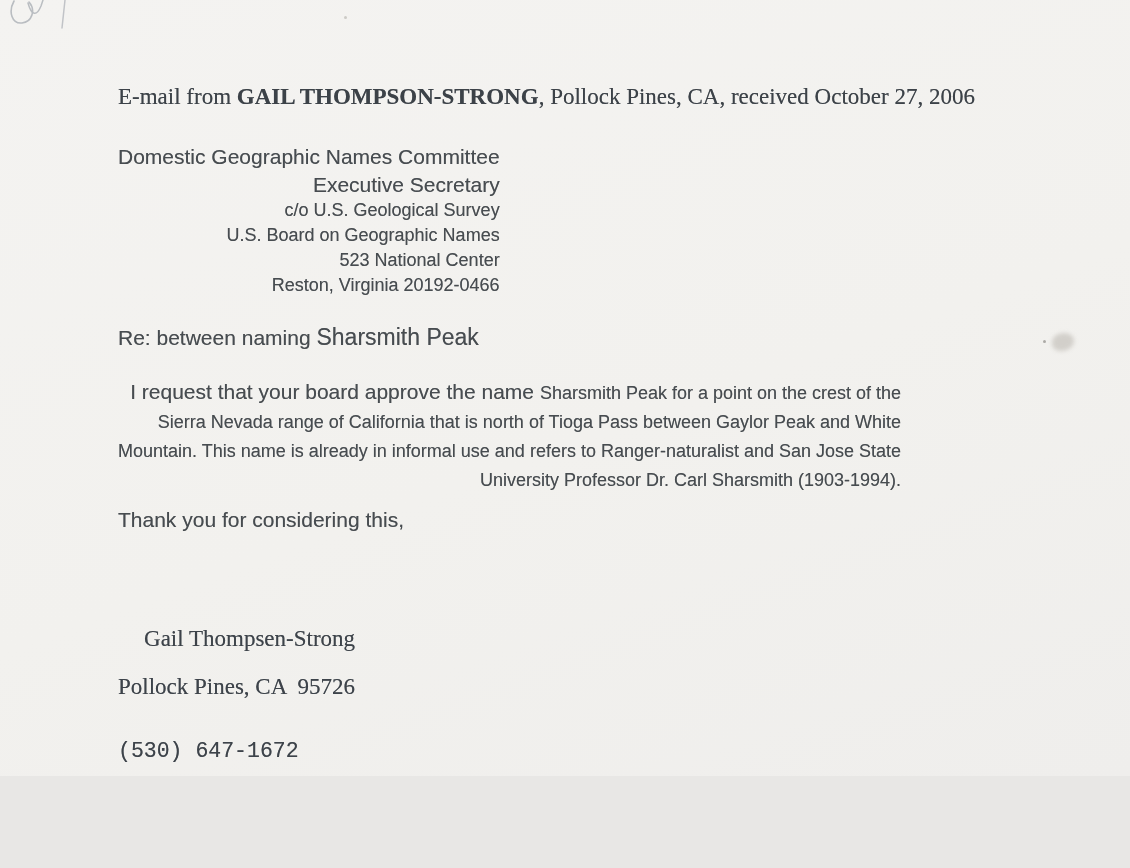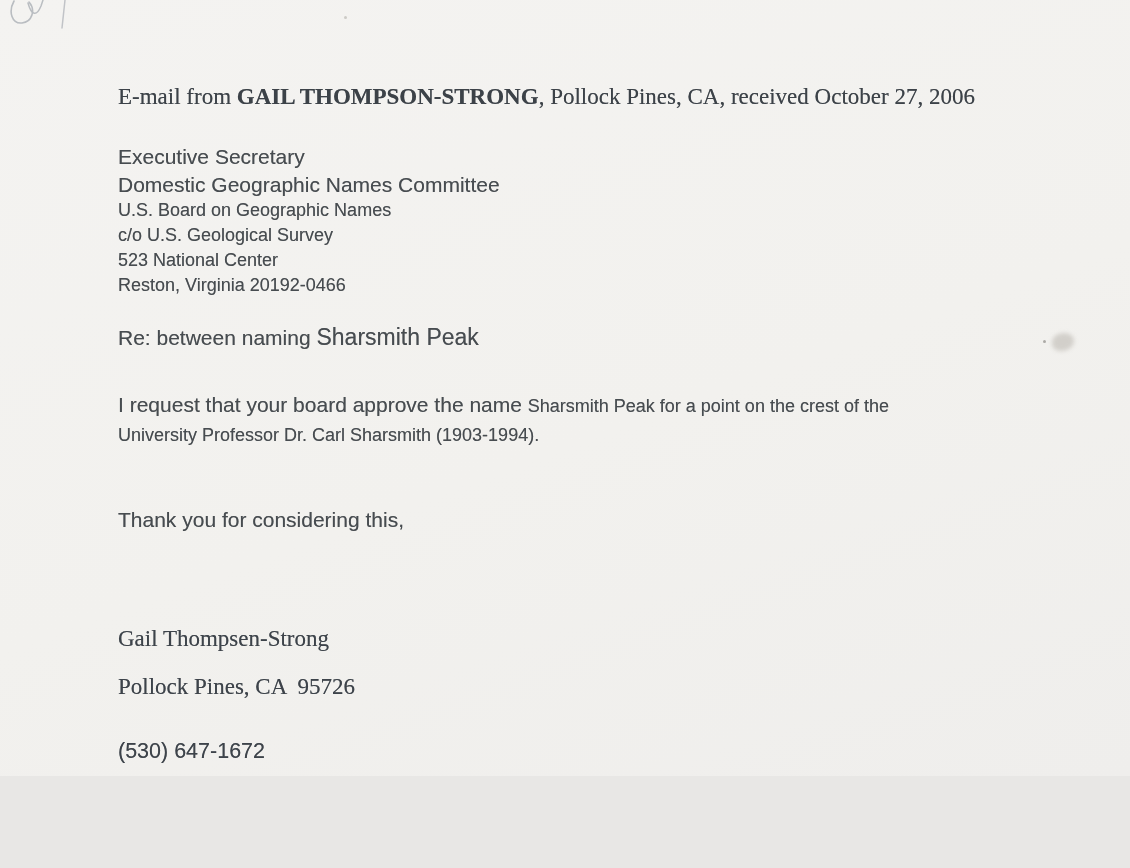--- a/index.html
+++ b/index.html
@@ -8,20 +8,21 @@
     background: #e8e7e5;
   }
   .scan-page {
     position: relative;
     width: 1130px;
     height: 776px;
     background: linear-gradient(160deg, #f4f3f1 0%, #f2f1ee 55%, #efeeec 100%);
     overflow: hidden;
     font-family: "Liberation Sans", sans-serif;
     color: #464b4f;
+    text-align: right;
   }
   .abs { position: absolute; }
 
   
   .header-line {
     left: 118px; top: 84px;
     font-family: "Liberation Serif", serif;
     font-size: 23px;
     color: #3c4248;
     text-shadow: 0 0 0.5px rgba(60,66,72,0.55);
@@ -49,21 +50,20 @@
   .subject .small-part { font-size: 23px; }
 
   
   .body-par {
     left: 118px; top: 377px;
     font-size: 18px;
     line-height: 29px;
     color: #474c50;
     text-shadow: 0 0 0.6px rgba(71,76,80,0.5);
     white-space: nowrap;
-    margin-top: 13px;
   }
   .body-par .large-part { font-size: 21px; }
 
   
   .closing {
     left: 118px; top: 508px;
     font-size: 21px;
     color: #474c50;
     text-shadow: 0 0 0.6px rgba(71,76,80,0.5);
     white-space: nowrap;
@@ -73,21 +73,21 @@
   .signature {
     left: 118px; top: 623px;
     font-family: "Liberation Serif", serif;
     font-size: 23px;
     line-height: 31px;
     color: #3d434a;
     text-shadow: 0 0 0.5px rgba(61,67,74,0.55);
   }
   .phone {
     left: 118px; top: 739px;
-    font-family: Liberation Sans, sans-serif;
+    font-family: Liberation Mono, monospace;
     font-size: 21.5px;
     color: #3d434a;
     text-shadow: 0 0 0.5px rgba(61,67,74,0.55);
     white-space: nowrap;
   }
   .pre { white-space: pre-wrap; margin-top: 17px; }
 
   
   .pencil-mark { left: 0; top: 0; opacity: 0.75; }
   .smudge {
@@ -127,34 +127,36 @@
 
   <div class="abs speck"></div>
   <div class="abs smudge"></div>
   <div class="abs smudge-dot"></div>
 
   <div class="abs header-line">
     <span>E-mail from </span><span class="bold">GAIL THOMPSON-STRONG</span><span>, Pollock Pines, CA, received October 27, 2006</span>
   </div>
 
   <div class="abs recipient">
+    <div class="lg">Domestic Geographic Names Committee</div>
     <div class="lg">Executive Secretary</div>
-    <div class="lg">Domestic Geographic Names Committee</div>
+    <div class="sm">c/o U.S. Geological Survey</div>
     <div class="sm">U.S. Board on Geographic Names</div>
-    <div class="sm">c/o U.S. Geological Survey</div>
     <div class="sm">523 National Center</div>
     <div class="sm">Reston, Virginia 20192-0466</div>
   </div>
 
   <div class="abs subject">
     <span>Re: between naming </span><span class="small-part">Sharsmith Peak</span>
   </div>
 
   <div class="abs body-par">
     <div><span class="large-part">I request that your board approve the name </span><span>Sharsmith Peak for a point on the crest of the</span></div>
+    <div>Sierra Nevada range of California that is north of Tioga Pass between Gaylor Peak and White</div>
+    <div>Mountain. This name is already in informal use and refers to Ranger-naturalist and San Jose State</div>
     <div>University Professor Dr. Carl Sharsmith (1903-1994).</div>
   </div>
 
   <div class="abs closing">Thank you for considering this,</div>
 
   <div class="abs signature">
     <div>Gail Thompsen-Strong</div>
     <div class="pre">Pollock Pines, CA  95726</div>
   </div>
 

